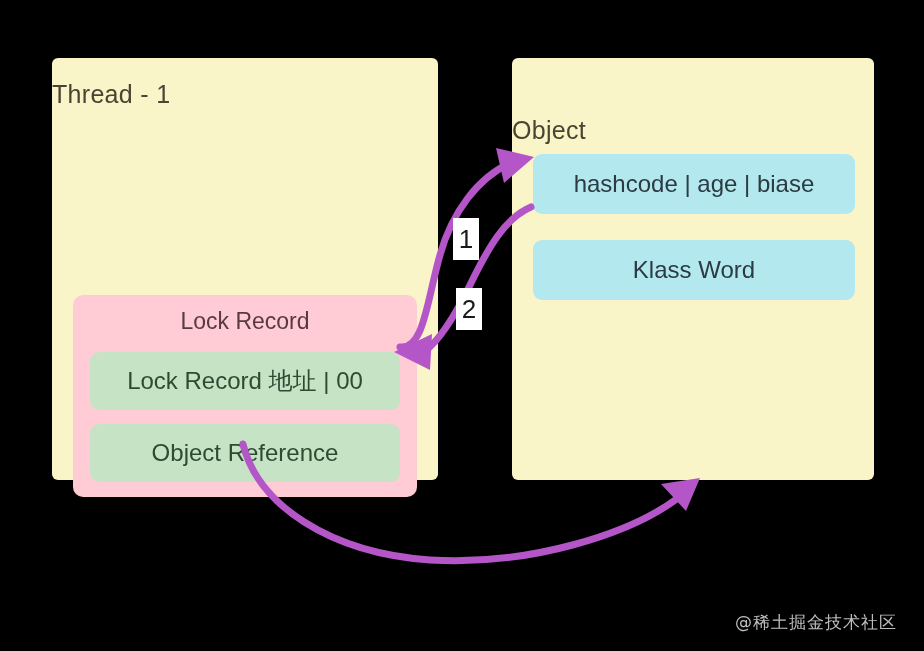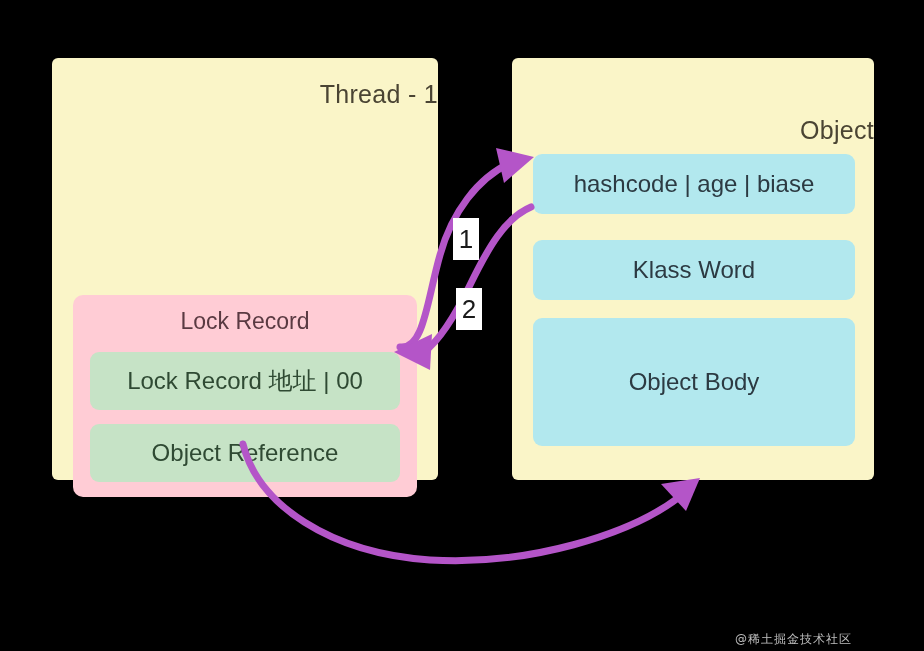--- a/index.html
+++ b/index.html
@@ -7,25 +7,24 @@
   #stage{position:relative;width:924px;height:651px;background:#000;}
 
   .panel{
     position:absolute;
     background:#FAF5C8;
     border-radius:6px;
   }
   .panel-title{
     position:absolute;
     left:0;right:0;
-    text-align:right;
+    text-align:left;
     color:#4a4433;
     font-size:25px;
     letter-spacing:.3px;
-    padding-left:15px;
   }
   .group-pink{
     position:absolute;
     background:#FFCCD5;
     border-radius:10px;
     margin-top:40px;
   }
   .group-title{
     position:absolute;
     left:0;right:0;
@@ -53,26 +52,25 @@
     color:#1a1a1a;
     font-size:26px;
     display:flex;
     align-items:center;
     justify-content:center;
   }
 
   .watermark{
     position:absolute;
     color:#d8d8d8;
-    font-size:12px;
+    font-size:17px;
     opacity:.88;
     letter-spacing:1px;
     white-space:nowrap;
     font-family:"DejaVu Sans",sans-serif;
-    margin-top:20px;
   }
 </style>
 </head>
 <body>
 
 <div id="stage">
 
   <div class="panel" style="left:52px;top:58px;width:386px;height:422px;">
     <div class="panel-title" style="top:22px;">Thread - 1</div>
 
@@ -93,23 +91,20 @@
     <div class="panel-title" style="top:22px;margin-top:36px;">Object</div>
 
     <div class="cell cell-blue" style="left:21px;top:96px;width:322px;height:60px;">
       <span>hashcode | age | biase</span>
     </div>
 
     <div class="cell cell-blue" style="left:21px;top:182px;width:322px;height:60px;">
       <span>Klass Word</span>
     </div>
 
-    <div class="cell cell-blue" style="left:21px;top:260px;width:322px;height:128px;">
-      <span>Object Body</span>
-    </div>
   </div>
 
   <svg class="arrow-layer" viewBox="0 0 924 651" xmlns="http://www.w3.org/2000/svg">
 
     <path d="M 400 347 C 424 350, 427 300, 440 255 C 452 212, 478 178, 510 163" fill="none" stroke="#B455C8" stroke-width="7" stroke-linecap="round"></path>
     <polygon points="534,157 496,148 504,183" fill="#B455C8"></polygon>
 
     <path d="M 531 207 C 505 218, 488 248, 470 285 C 454 318, 440 340, 424 352" fill="none" stroke="#B455C8" stroke-width="7" stroke-linecap="round"></path>
     <polygon points="394,352 432,334, 430,370" fill="#B455C8"></polygon>
 

